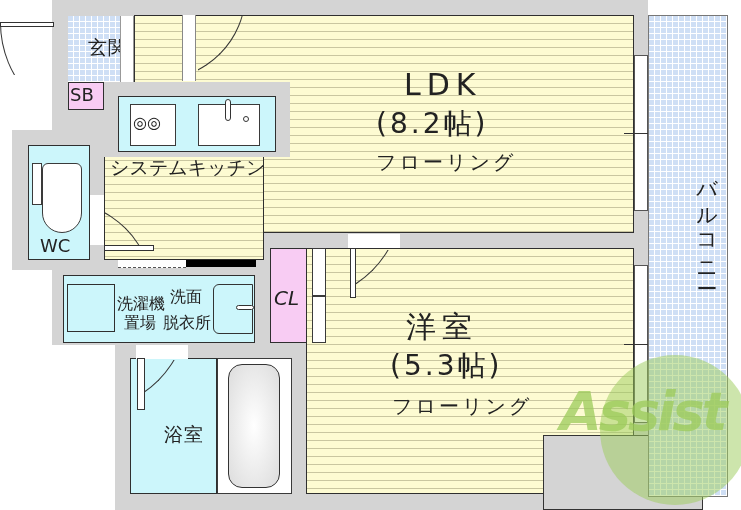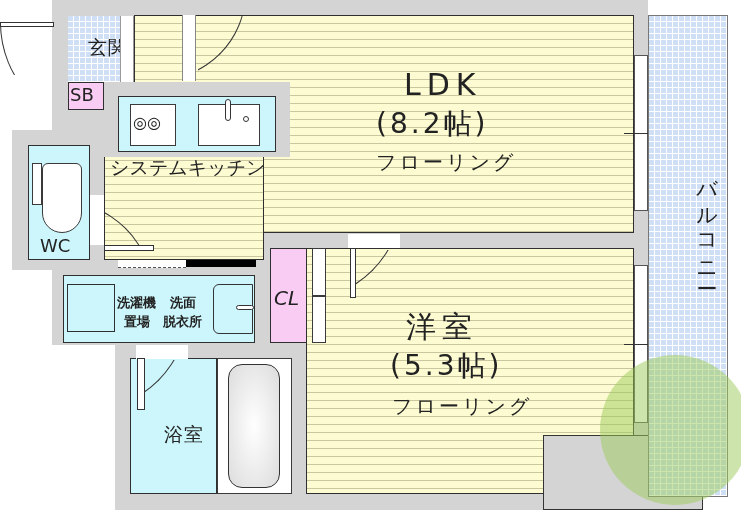--- a/index.html
+++ b/index.html
@@ -7,21 +7,21 @@
   .abs{position:absolute;box-sizing:border-box;}
   .wall{background:#d4d4d4;border:1px solid #4a4a4a;}
   .floor{background-color:#fdfbd2;background-image:repeating-linear-gradient(to bottom,transparent 0,transparent 7px,#c9c6a0 7px,#c9c6a0 8px);border:1px solid #2f2f2f;}
   .tile-blue{background-color:#cfdff5;background-image:repeating-linear-gradient(to right,transparent 0,transparent 5px,#ffffff 5px,#ffffff 6px),repeating-linear-gradient(to bottom,transparent 0,transparent 5px,#ffffff 5px,#ffffff 6px);}
   .cyan{background:#ccf6fb;border:1px solid #2f2f2f;}
   .pink{background:#f8ccf3;border:1px solid #2f2f2f;}
   .white{background:#ffffff;border:1px solid #3a3a3a;}
   .lbl{position:absolute;color:#222;white-space:nowrap;line-height:1;}
   .big{font-size:30px;letter-spacing:6px;}
   .mid{font-size:20px;letter-spacing:3px;margin-left:18px;}
-  .sm{font-size:13px;font-weight:bold;}
+  .sm{font-size:16px;}
   .door-arc{position:absolute;border:1px solid #333;box-sizing:border-box;}
   .watermark{position:absolute;}
 </style>
 </head>
 <body>
 
 <div class="abs wall" style="left:52px;top:0;width:596px;height:510px;background:#d4d4d4;border:none;"></div>
 <div class="abs wall" style="left:12px;top:130px;width:48px;height:140px;border:none;"></div>
 <div class="abs" style="left:0;top:270px;width:52px;height:240px;background:#fff;"></div>
 <div class="abs" style="left:0;top:0;width:52px;height:130px;background:#fff;"></div>
@@ -67,21 +67,21 @@
 <div class="door-arc" style="left:54px;top:200px;width:100px;height:96px;border-radius:0 100px 0 0;border-bottom:none;border-left:none;clip-path:inset(0 0 50% 50%);"></div>
 <div class="abs" style="left:104px;top:245px;width:50px;height:6px;background:#fff;border:1px solid #333;"></div>
 
 <div class="abs" style="left:118px;top:260px;width:68px;height:8px;background:#fff;border-bottom:1px dashed #555;"></div>
 <div class="abs" style="left:186px;top:260px;width:70px;height:7px;background:#000;"></div>
 
 <div class="abs cyan" style="left:63px;top:275px;width:192px;height:68px;"></div>
 <div class="abs cyan" style="left:67px;top:284px;width:48px;height:48px;background:#ccf6fb;"></div>
 <span class="lbl sm" style="left:117px;top:296px;">洗濯機</span>
 <span class="lbl sm" style="left:124px;top:315px;">置場</span>
-<span class="lbl sm" style="left:170px;top:296px;">洗面</span>
+<span class="lbl sm" style="left:170px;top:289px;">洗面</span>
 <span class="lbl sm" style="left:163px;top:315px;">脱衣所</span>
 <div class="abs" style="left:213px;top:284px;width:40px;height:50px;border:1px solid #333;border-radius:6px 0 0 6px;background:#ccf6fb;"></div>
 <div class="abs" style="left:236px;top:305px;width:18px;height:5px;border:1px solid #333;border-radius:3px;background:#fff;"></div>
 
 <div class="abs pink" style="left:270px;top:248px;width:42px;height:95px;"></div>
 <span class="lbl" style="left:274px;top:288px;font-size:20px;font-style:italic;">CL</span>
 <div class="abs white" style="left:312px;top:248px;width:14px;height:48px;"></div>
 <div class="abs white" style="left:312px;top:296px;width:14px;height:47px;"></div>
 
 <div class="abs floor" style="left:306px;top:248px;width:328px;height:246px;"></div>
@@ -104,13 +104,14 @@
 <div class="abs" style="left:136px;top:345px;width:52px;height:14px;background:#fff;"></div>
 <div class="door-arc" style="left:88px;top:310px;width:100px;height:100px;border-radius:0 0 100px 0;border-top:none;border-left:none;clip-path:inset(50% 0 0 50%);"></div>
 <div class="abs" style="left:137px;top:358px;width:8px;height:52px;background:#fff;border:1px solid #333;"></div>
 
 <div class="abs tile-blue" style="left:648px;top:15px;width:80px;height:482px;border:1px solid #777;"></div>
 <div class="abs" style="left:670px;top:165px;width:36px;"></div>
 <span class="lbl mid" style="left:678px;top:165px;writing-mode:vertical-rl;font-size:21px;letter-spacing:4px;">バルコニー</span>
 
 <div class="watermark" style="left:560px;top:355px;width:185px;height:155px;">
   <div class="abs" style="left:40px;top:0;width:150px;height:150px;border-radius:50%;background:#9ccb5a;opacity:0.5;"></div>
+  <span class="lbl" style="left:0;top:30px;font-size:54px;font-weight:bold;font-style:italic;color:#9ccb5a;opacity:0.75;letter-spacing:-3px;">Assist</span>
 </div>
 
 </body></html>

